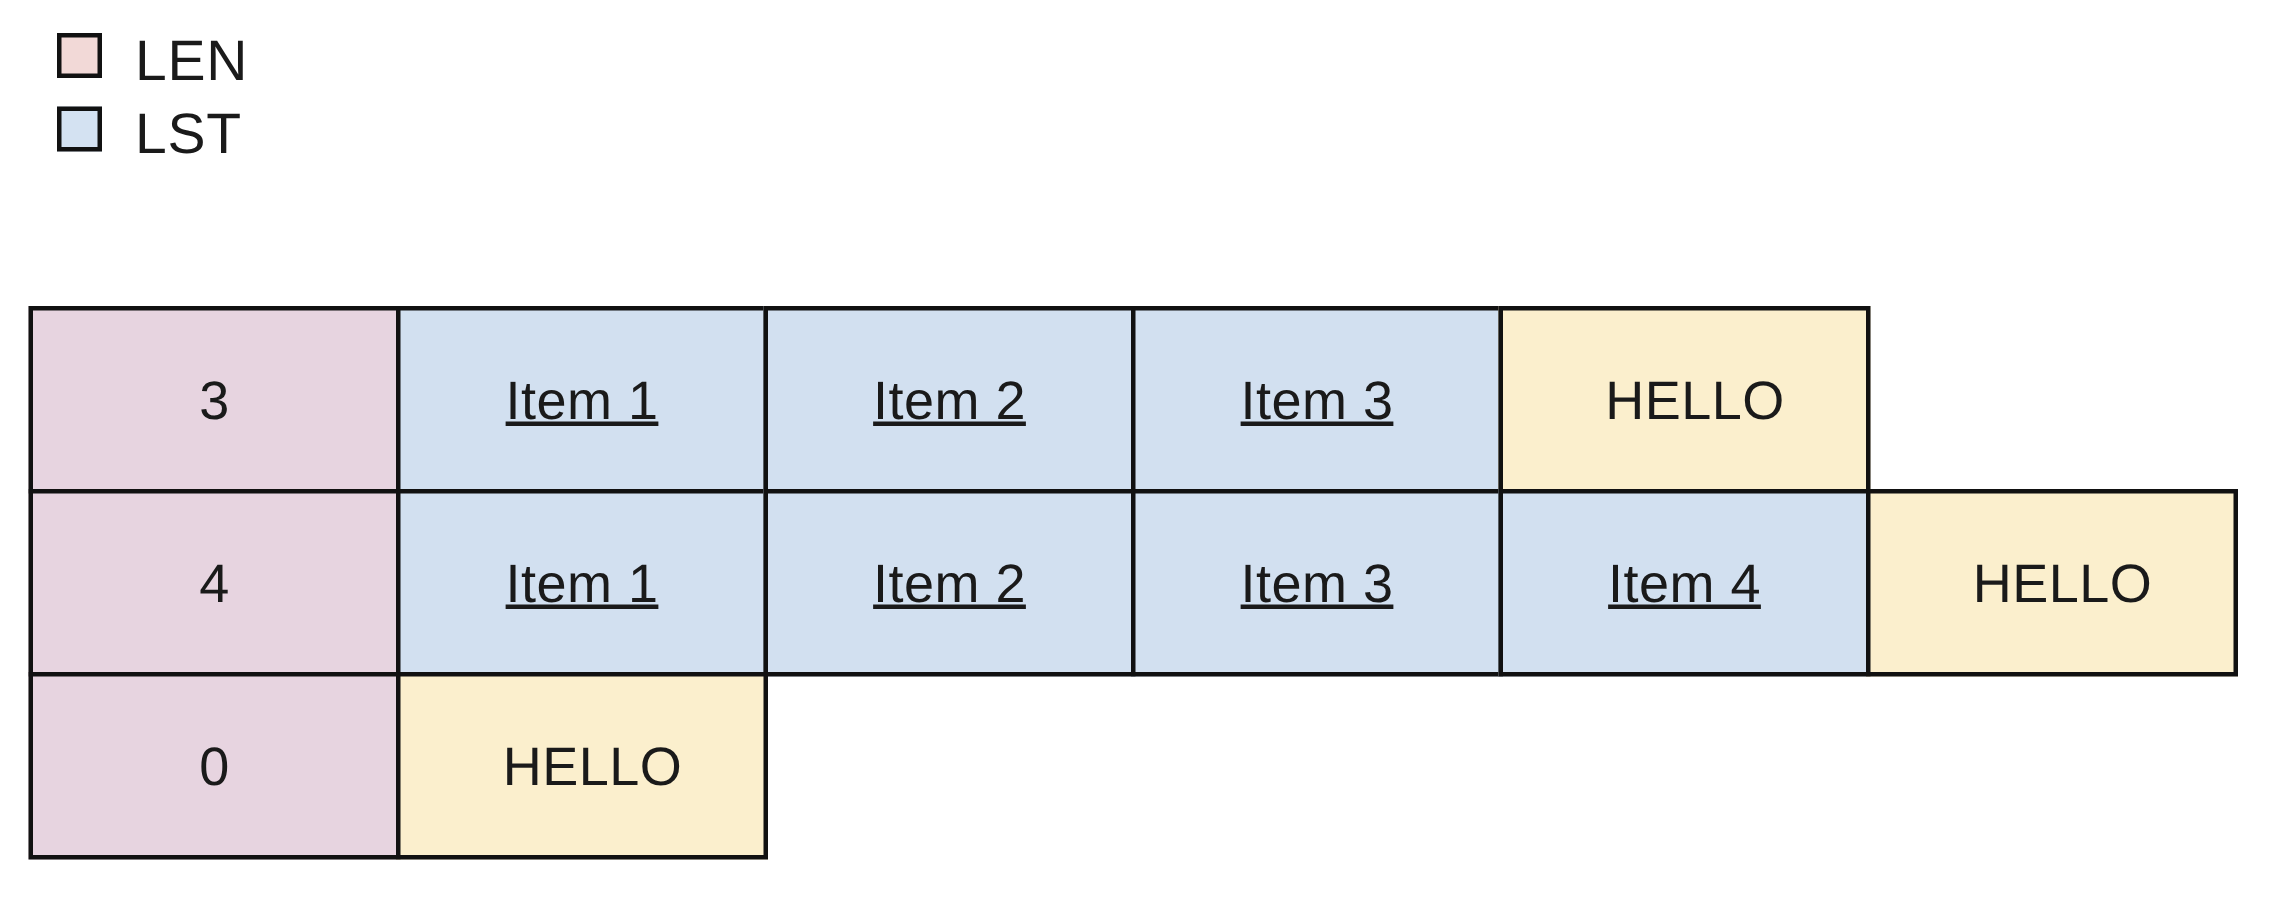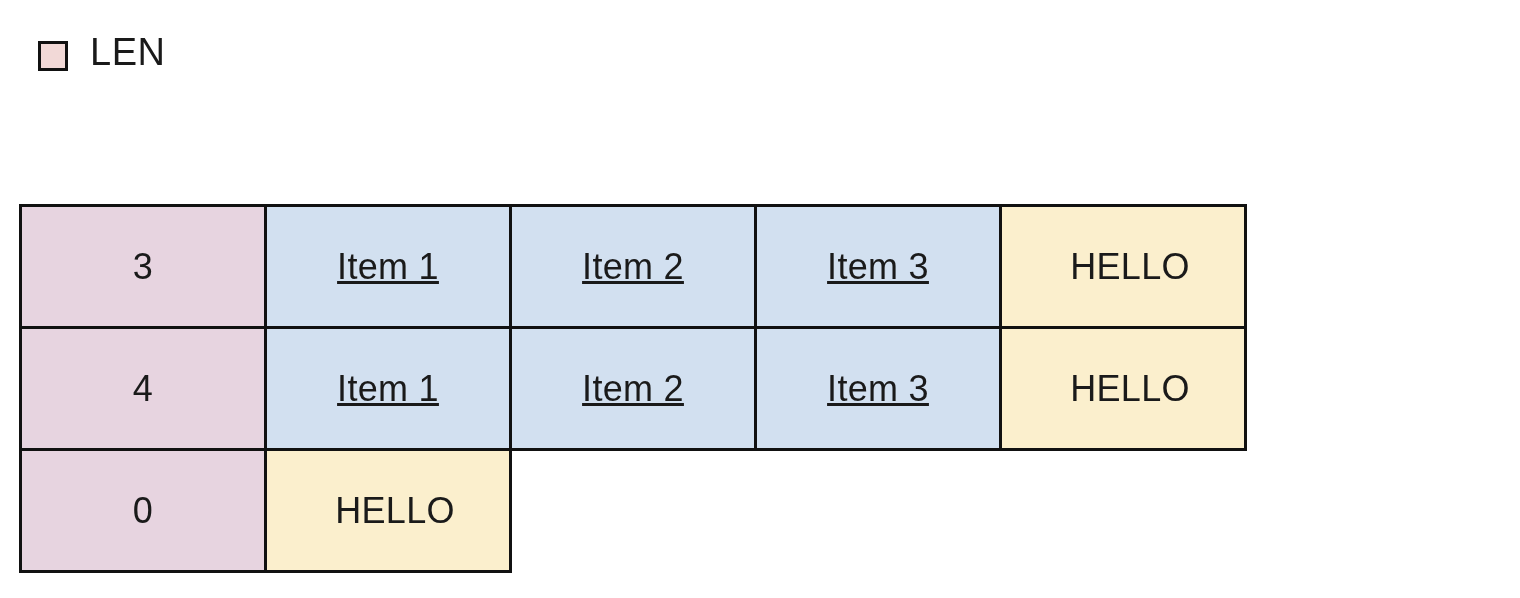--- a/index.html
+++ b/index.html
@@ -19,21 +19,21 @@
 
   
   #legend {
     position: absolute;
     left: 38px;
     top: 22px;
     width: 320px;
   }
   .legend-row {
     display: flex;
-    align-items: flex-end;
+    align-items: flex-start;
     height: 49px;
   }
   .legend-swatch {
     width: 30px;
     height: 30px;
     box-sizing: border-box;
     border: 3px solid #111111;
     flex: 0 0 auto;
   }
   .legend-label {
@@ -85,34 +85,39 @@
   .sw-FLD { background: #fbefcd; }
 </style>
 </head>
 <body>
 
 <div id="legend">
     <div class="legend-row">
       <span class="legend-swatch sw-LEN"></span>
       <span class="legend-label">LEN</span>
     </div>
+    <div class="legend-row">
+      <span class="legend-swatch sw-LST"></span>
+      <span class="legend-label">LST</span>
+    </div>
   </div>
 
 <div id="diagram">
     <div class="row">
       <div class="cell kind-LEN">3</div>
       <div class="cell kind-LST">Item 1</div>
       <div class="cell kind-LST">Item 2</div>
       <div class="cell kind-LST">Item 3</div>
       <div class="cell kind-FLD">HELLO</div>
     </div>
     <div class="row">
       <div class="cell kind-LEN">4</div>
       <div class="cell kind-LST">Item 1</div>
       <div class="cell kind-LST">Item 2</div>
       <div class="cell kind-LST">Item 3</div>
+      <div class="cell kind-LST">Item 4</div>
       <div class="cell kind-FLD">HELLO</div>
     </div>
     <div class="row">
       <div class="cell kind-LEN">0</div>
       <div class="cell kind-FLD">HELLO</div>
     </div>
   </div>
 
 </body></html>

